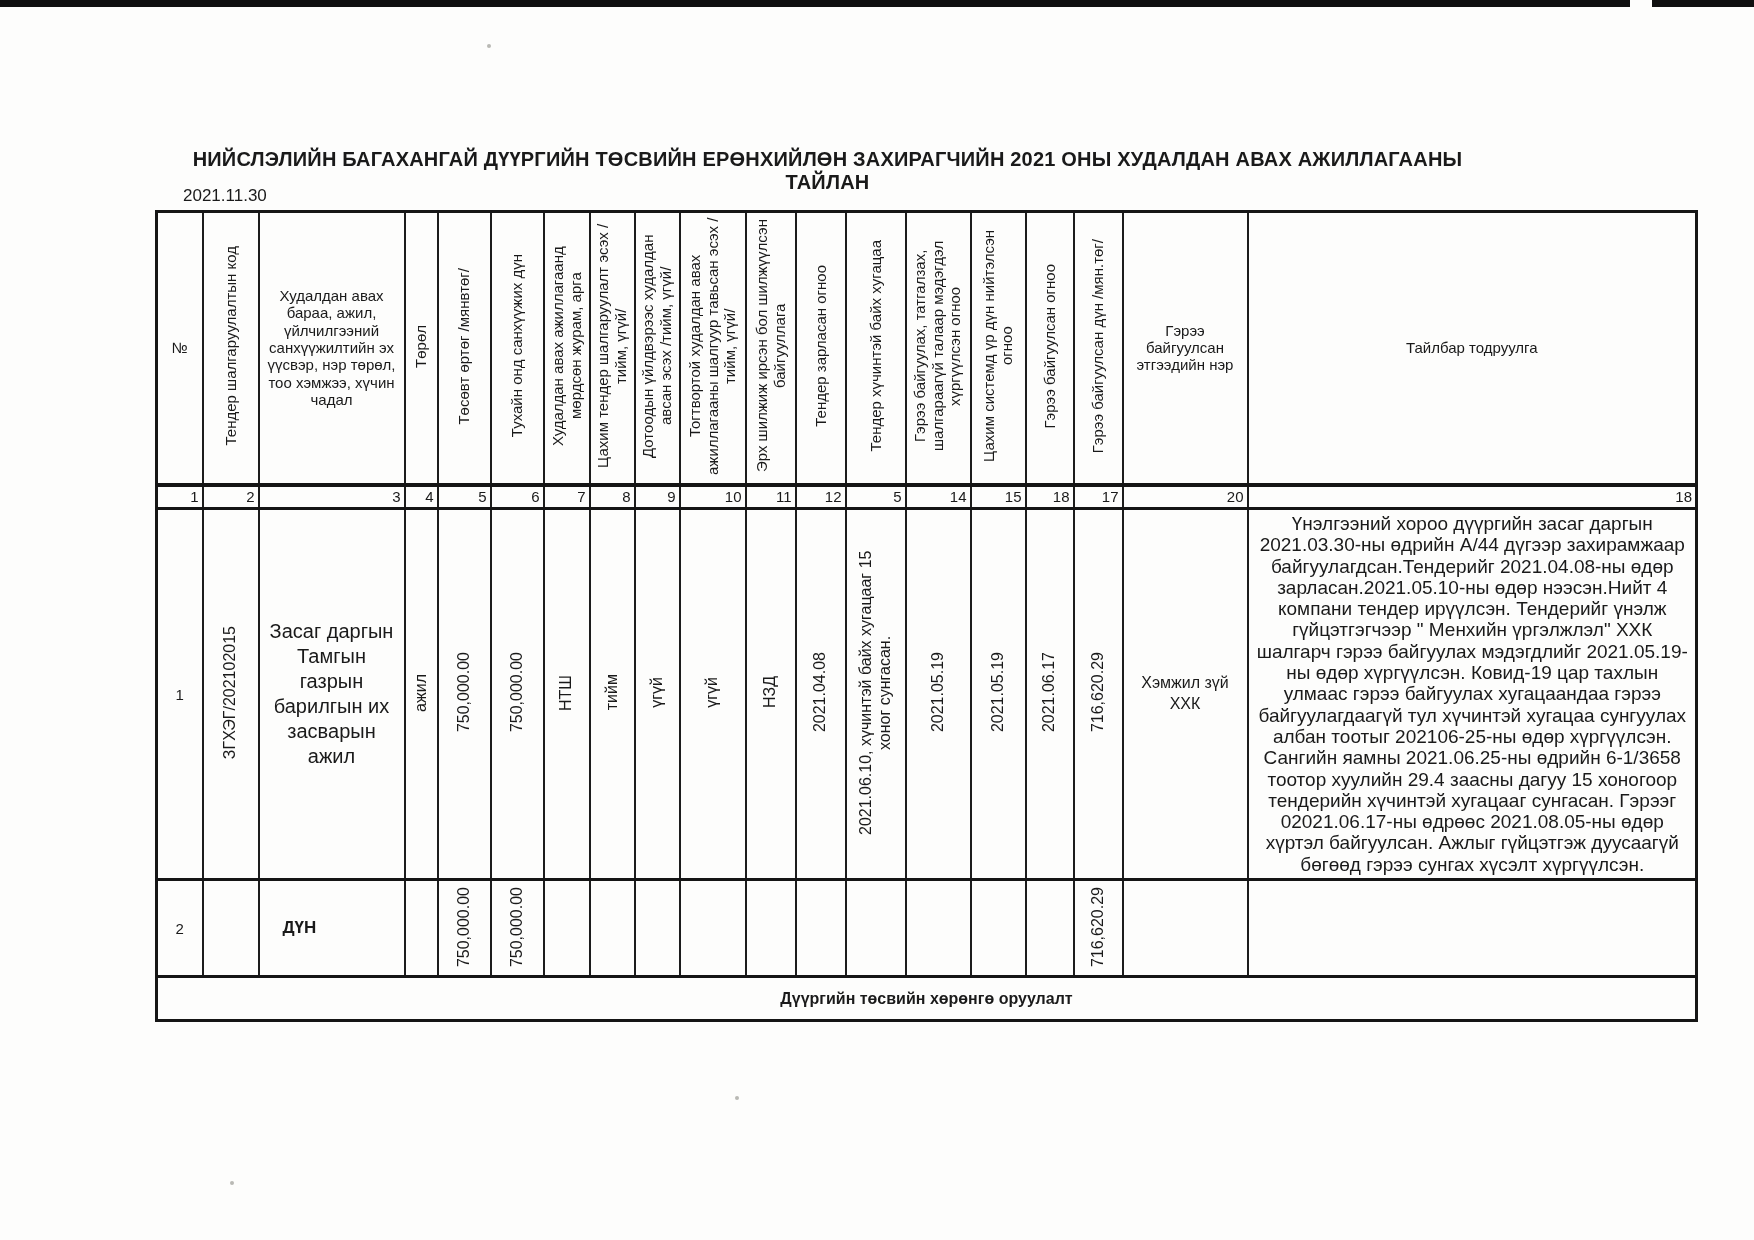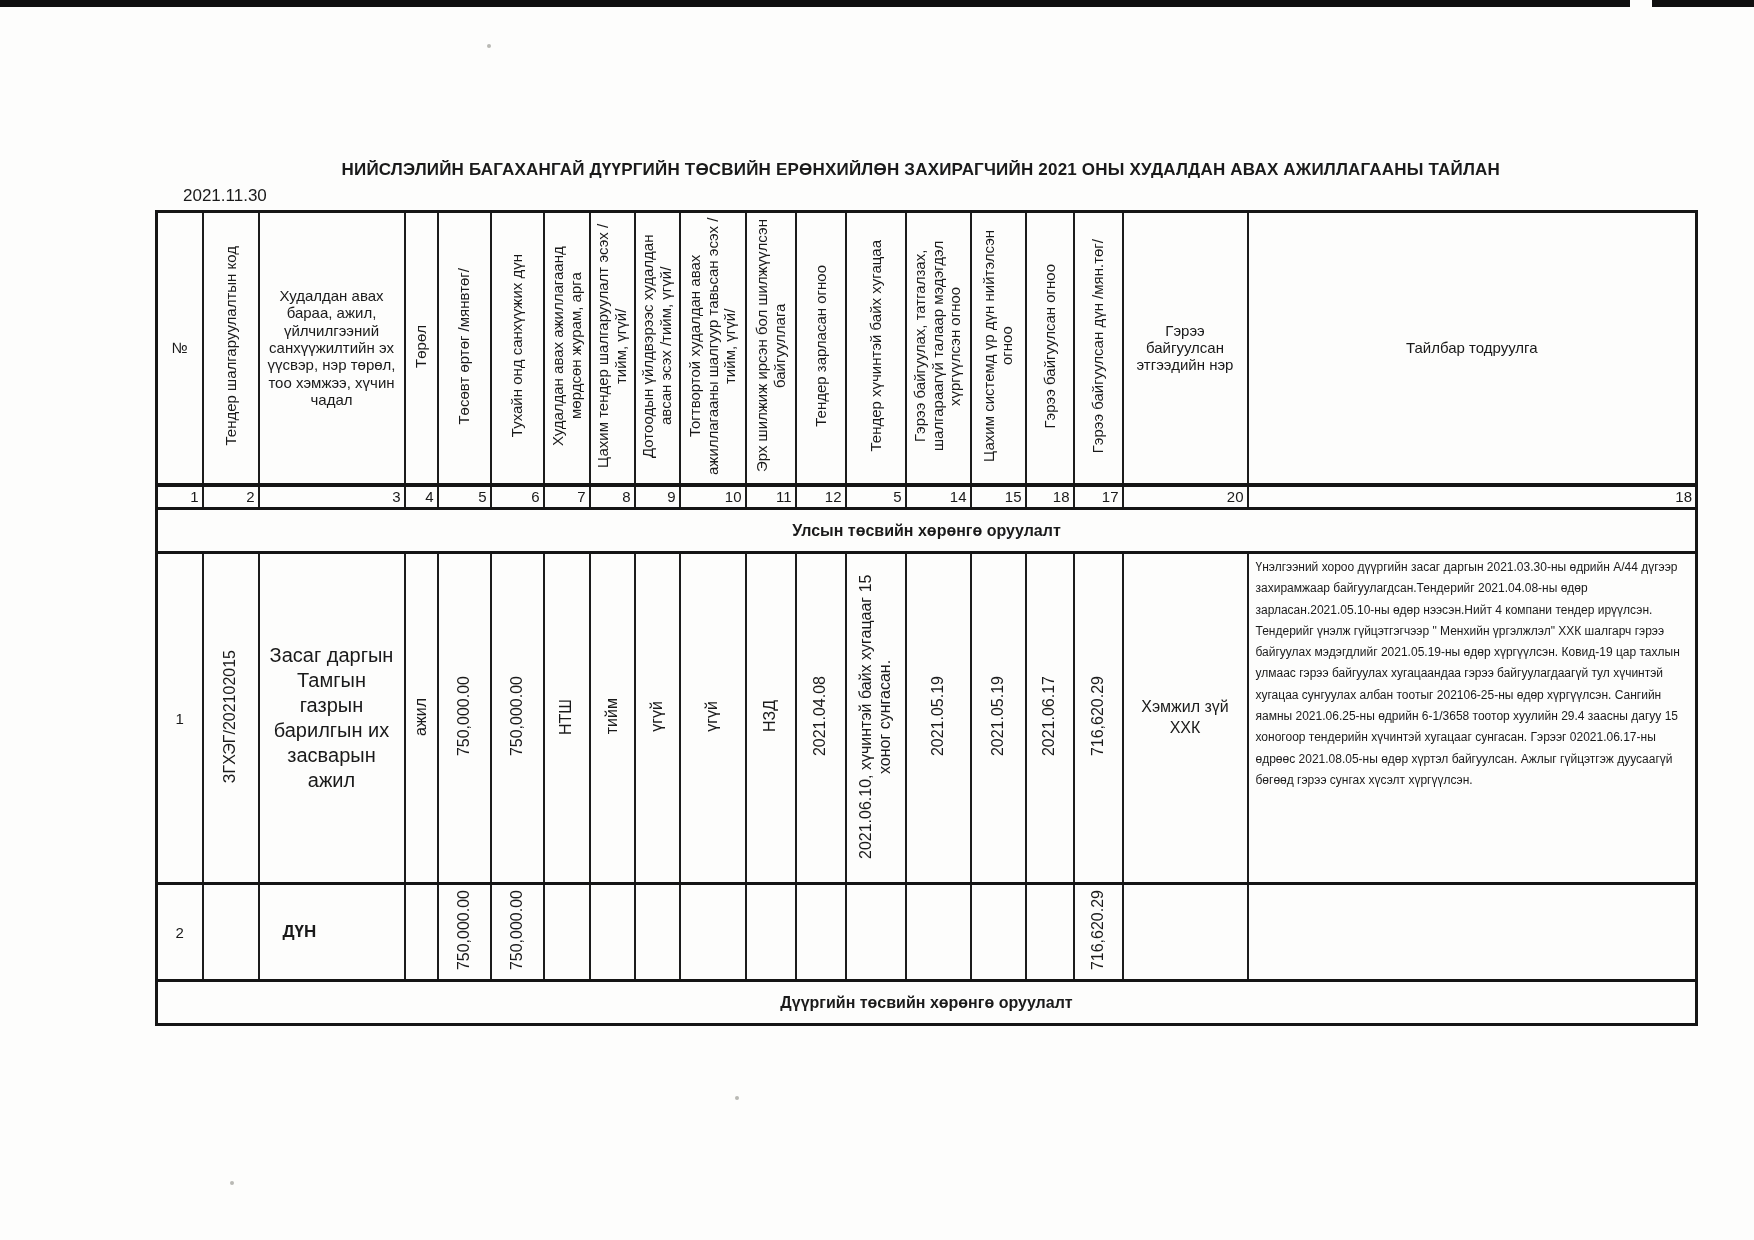--- a/index.html
+++ b/index.html
@@ -7,22 +7,22 @@
     width:1754px;height:1240px;
     background:#ffffff;
     font-family:"Liberation Sans", sans-serif;
     color:#1a1a1a;
   }
   .page{position:relative;width:1754px;height:1240px;background:#fdfdfc;overflow:hidden;}
   .topbar{position:absolute;top:0;left:0;width:1754px;height:7px;background:#101010;}
   .topbar-notch{position:absolute;top:0;left:1630px;width:22px;height:7px;background:#fdfdfc;}
   .speck{position:absolute;width:4px;height:4px;border-radius:50%;background:#b9b9b4;}
   .title{
-    position:absolute;top:160px;left:155px;width:1345px;
-    text-align:right;font-weight:bold;font-size:17px;letter-spacing:0.2px;
+    position:absolute;top:148px;left:155px;width:1345px;
+    text-align:center;font-weight:bold;font-size:20px;letter-spacing:0.2px;
   }
   .date{position:absolute;top:186px;left:183px;font-size:17px;}
   table.report{
     position:absolute;top:210px;left:155px;width:1540px;
     border-collapse:collapse;table-layout:fixed;
     border:3px solid #161616;
   }
   td{
     border:2px solid #1c1c1c;
     padding:1px;
@@ -47,22 +47,22 @@
     display:inline-block;
     max-height:262px;
     line-height:1.18;
     white-space:normal;
   }
   tr.data .vtext{max-height:322px;font-size:16px;}
   tr.total .vtext{max-height:90px;font-size:16px;}
   .name-cell{font-size:20px;line-height:1.25;padding:2px 4px;}
   .contractor-cell{font-size:16px;line-height:1.3;}
   .remarks-cell{
-    text-align:left;vertical-align:top;
-    font-size:12px;line-height:21.3px;
+    text-align:center;vertical-align:top;
+    font-size:19px;line-height:21.3px;
     padding:3px 6px 3px 7px;
   }
   .dun-cell{text-align:left;font-weight:bold;font-size:17px;padding-left:23px;}
 </style>
 </head>
 <body>
 
 <div class="page">
   <div class="topbar"></div>
   <div class="topbar-notch"></div>
@@ -134,23 +134,20 @@
       <td>12</td>
       <td>5</td>
       <td>14</td>
       <td>15</td>
       <td>18</td>
       <td>17</td>
       <td>20</td>
       <td>18</td>
     </tr>
 
-    <tr class="section">
-      <td colspan="19">Улсын төсвийн хөрөнгө оруулалт</td>
-    </tr>
 
     <tr class="data">
       <td>1</td>
       <td><span class="vtext">ЗГХЭГ/202102015</span></td>
       <td class="name-cell"><span>Засаг даргын Тамгын газрын барилгын их засварын ажил</span></td>
       <td><span class="vtext">ажил</span></td>
       <td><span class="vtext">750,000.00</span></td>
       <td><span class="vtext">750,000.00</span></td>
       <td><span class="vtext">НТШ</span></td>
       <td><span class="vtext">тийм</span></td>

